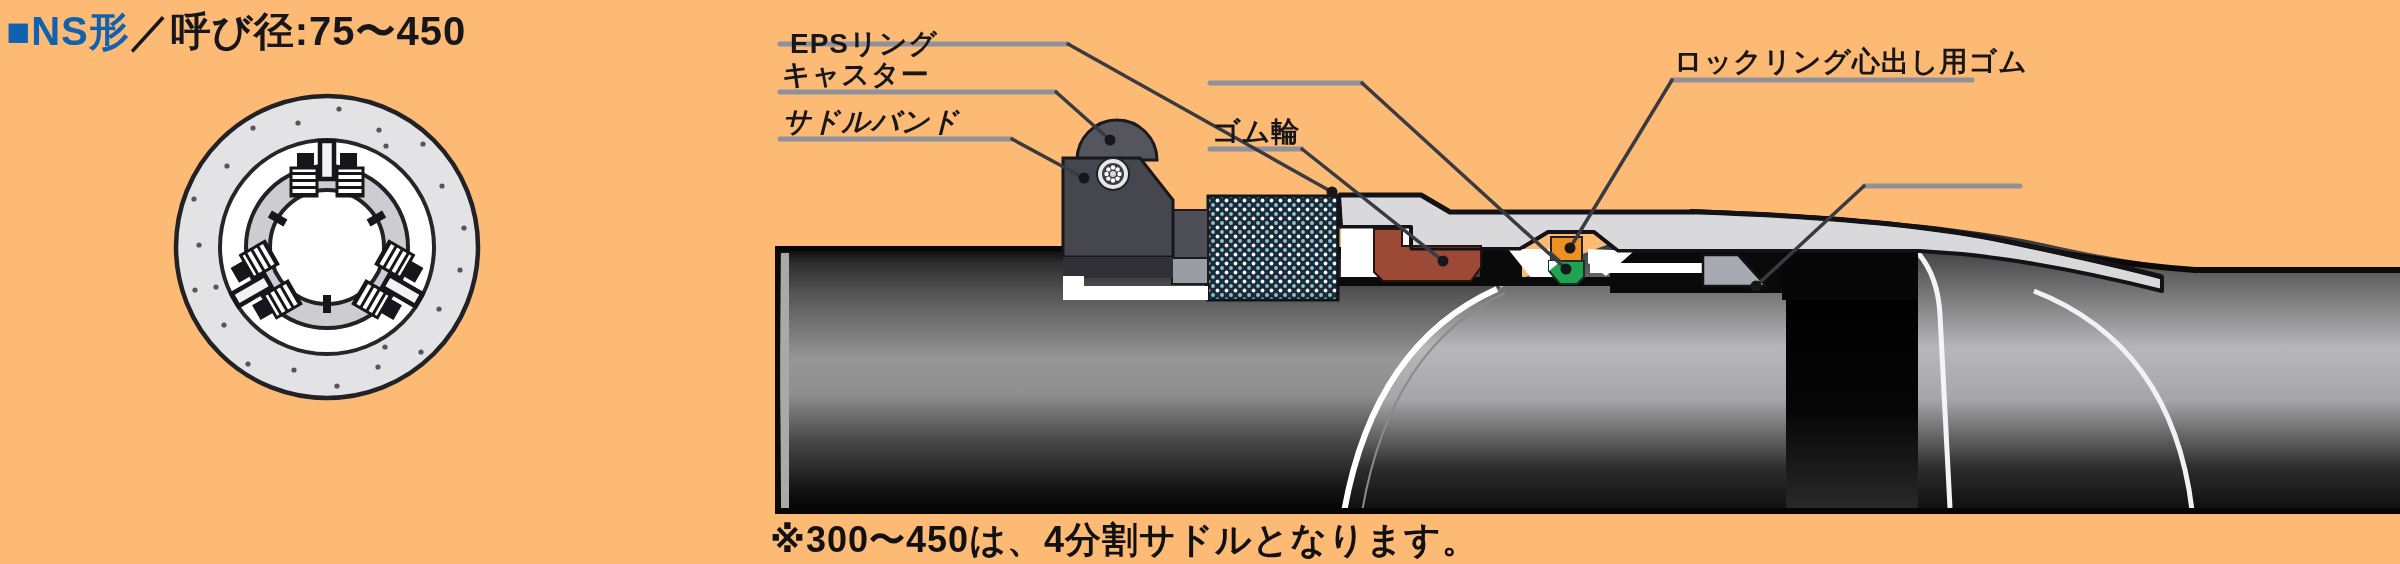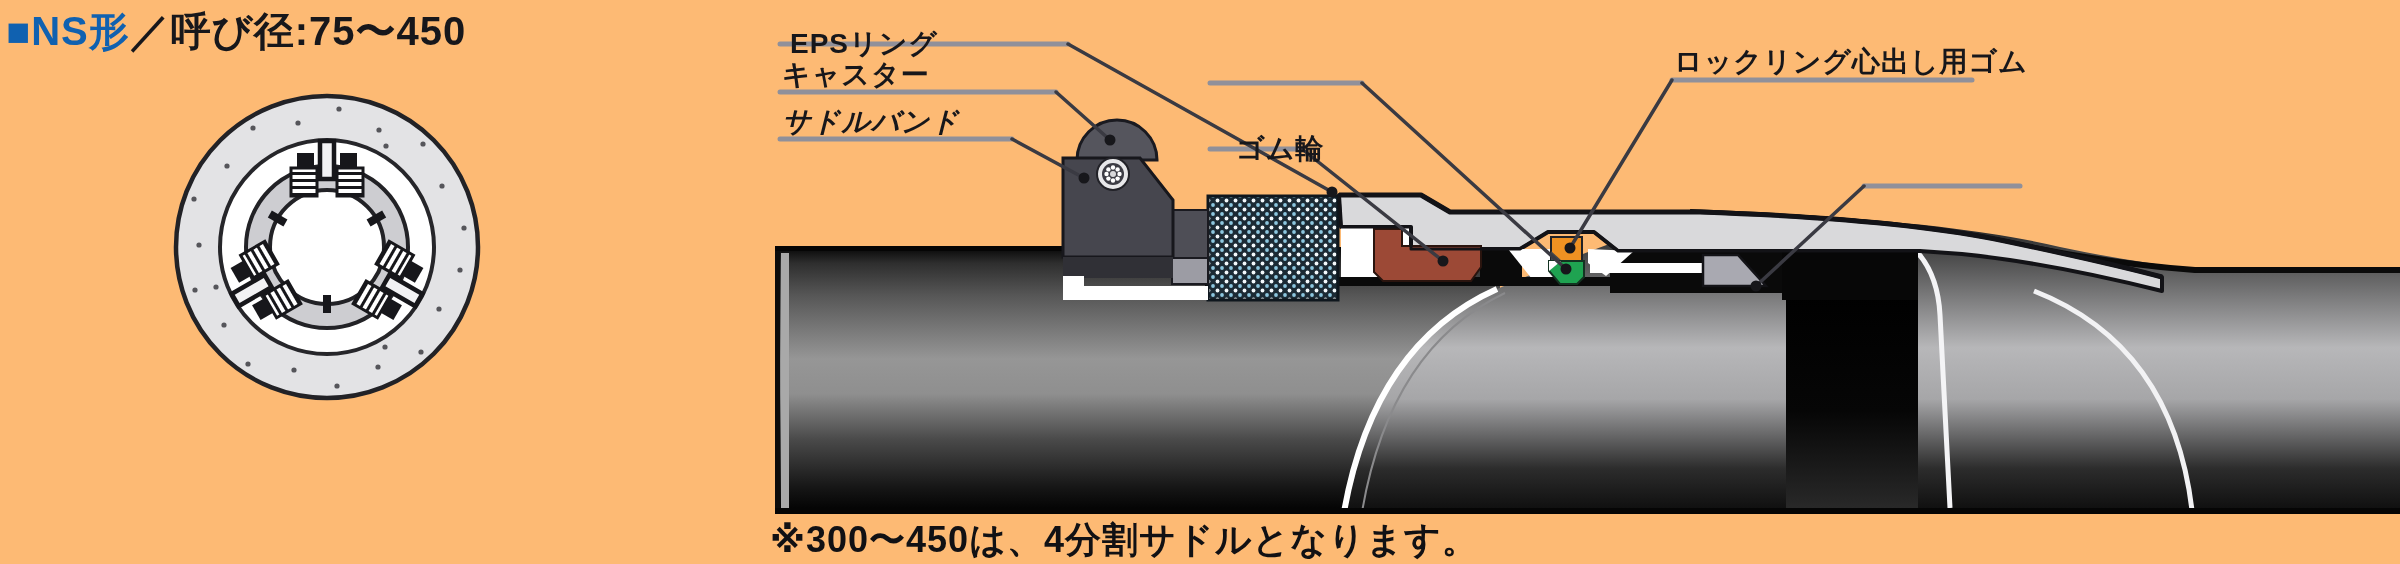--- a/index.html
+++ b/index.html
@@ -239,18 +239,18 @@
   </g>
 </svg>
 
 <div class="fig-title">
   <span class="series">■NS形</span><span class="range">／呼び径:75〜450</span>
 </div>
 
 <div class="part-label" style="left:782px;top:25px;margin-left:8px;">EPSリング</div>
 <div class="part-label" style="left:782px;top:56px;">キャスター</div>
 <div class="part-label" style="left:782px;top:103px;font-style:italic;">サドルバンド</div>
-<div class="part-label" style="left:1212px;top:130px;margin-left:24px;">ゴム輪</div>
+<div class="part-label" style="left:1212px;top:113px;">ゴム輪</div>
 <div class="part-label" style="left:1674px;top:43px;">ロックリング心出し用ゴム</div>
 
 <div class="note-text">※300〜450は、4分割サドルとなります。</div>
 
 </div>
 
 </body></html>

